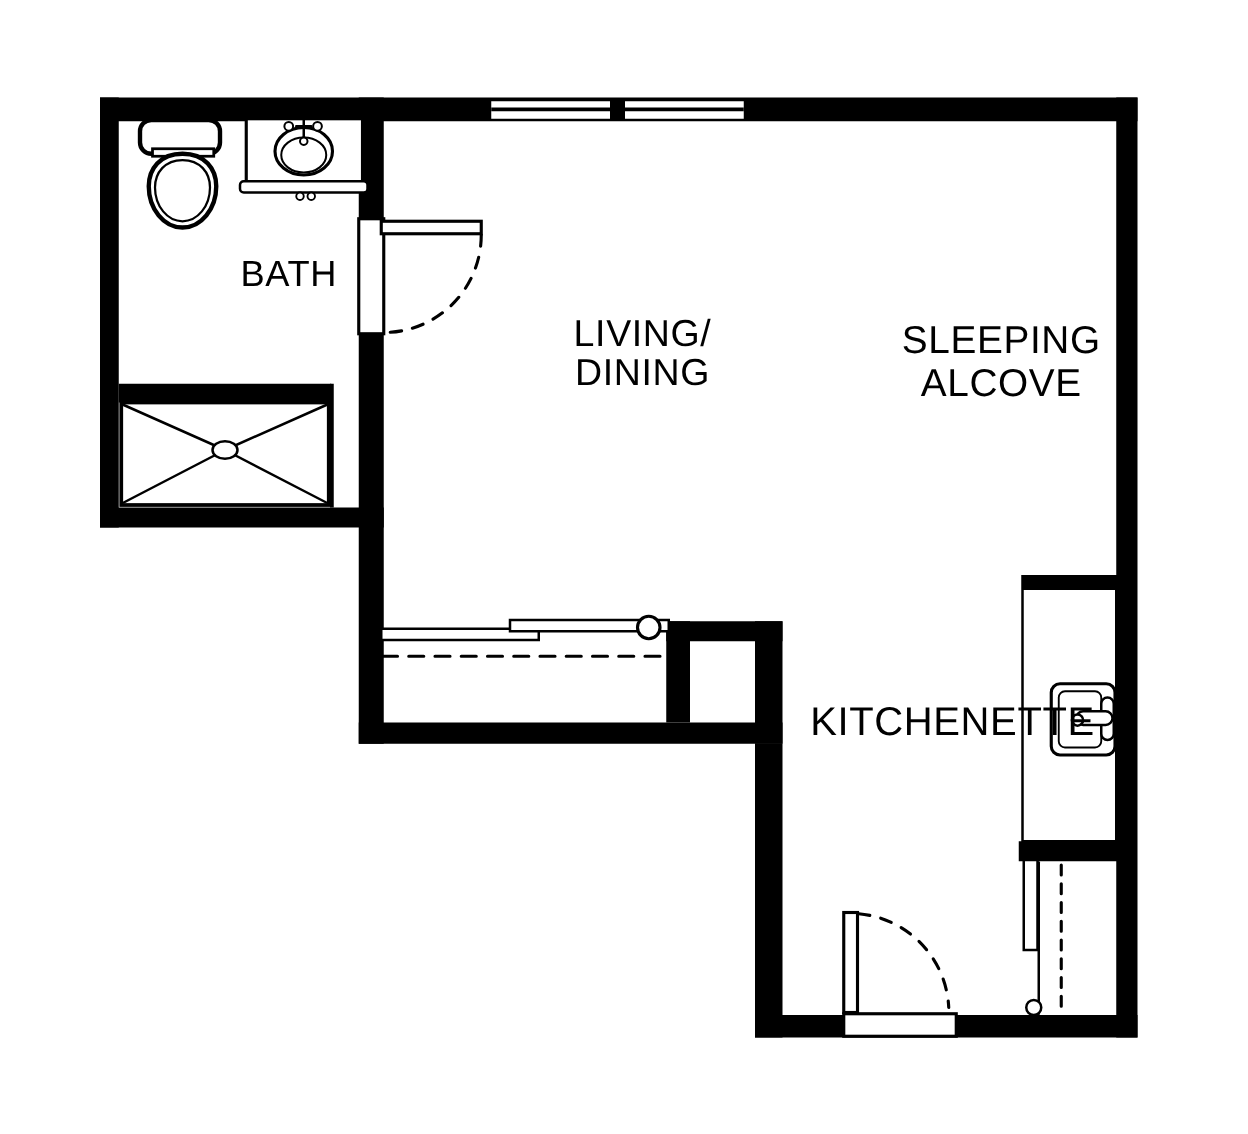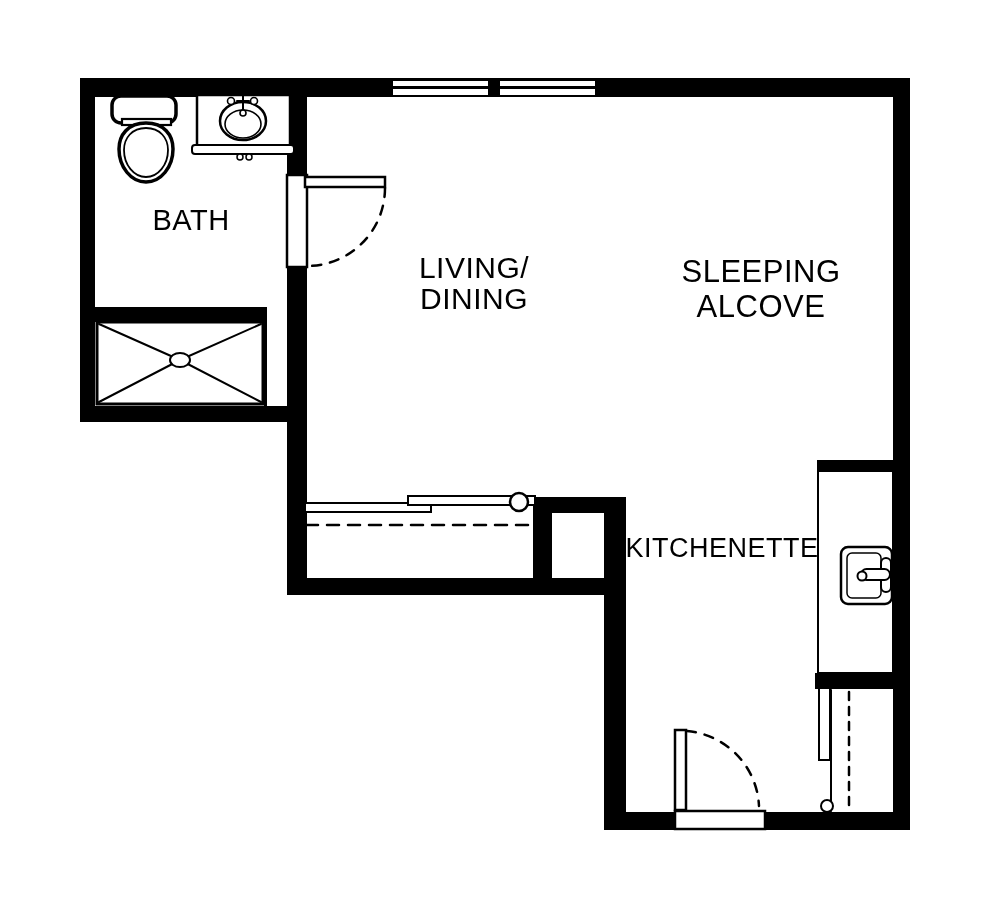--- a/index.html
+++ b/index.html
@@ -13,25 +13,26 @@
   }
   .plan-svg { position: absolute; left: 0; top: 0; }
   .label {
     position: absolute;
     transform: translateX(-50%);
     text-align: center;
     color: #000000;
     white-space: nowrap;
     letter-spacing: 0.5px;
     line-height: 1.08;
+    margin-left: 40px;
   }
   .label-bath        { left: 191px; top: 205px; font-size: 29px; }
   .label-living      { left: 474px; top: 252px; font-size: 30px; line-height: 31px; }
   .label-sleeping    { left: 761px; top: 254px; font-size: 31px; line-height: 35px; }
-  .label-kitchenette { left: 722px; top: 534px; font-size: 27px; }
+  .label-kitchenette { left: 722px; top: 560px; font-size: 32px; }
   .label-unit        { left: 471px; top: 716px; font-size: 54px; letter-spacing: 1px; }
 </style>
 </head>
 <body>
 
 <div class="stage">
 
   <svg class="plan-svg" width="998" height="907" viewBox="0 0 998 907" xmlns="http://www.w3.org/2000/svg">
 
     <g fill="#000000">

